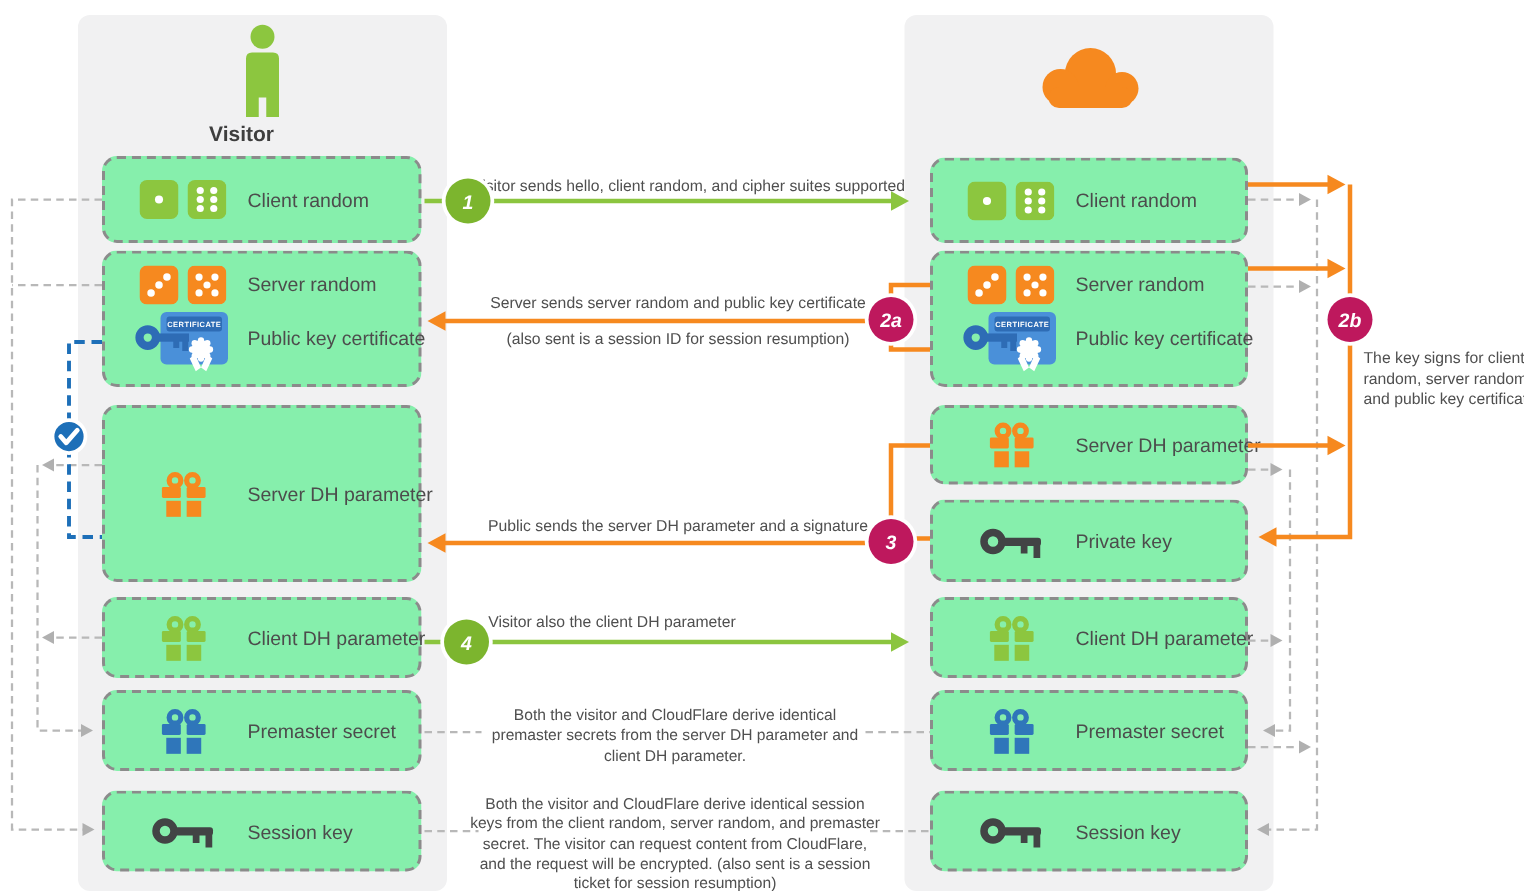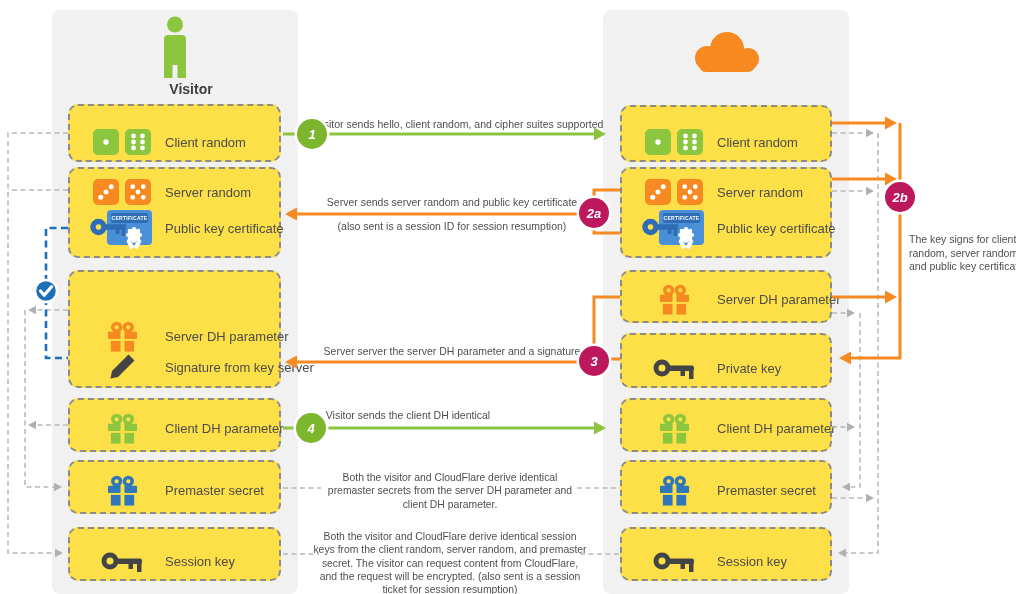--- a/index.html
+++ b/index.html
@@ -3,25 +3,25 @@
 <meta charset="utf-8">
 <style>
   html,body{margin:0;padding:0;background:#fff;}
   .canvas{position:relative;width:1016px;height:594px;background:#fff;overflow:hidden;
           font-family:"Liberation Sans",sans-serif;}
   .panel{position:absolute;top:10px;width:246px;height:584px;background:#f1f1f2;border-radius:8px;}
   .panel.left{left:52px;}
   .panel.right{left:603px;}
   .col-title{position:absolute;top:81px;width:246px;text-align:center;font-weight:bold;
              font-size:14px;color:#3e3e3e;}
-  .col-title.left{left:68px;}
+  .col-title.left{left:38px;}
   .col-title.right{left:603px;}
   .hicon{position:absolute;}
-  .box{position:absolute;background:#fde047;border:2px dashed #8b8b8b;border-radius:10px;
-       box-sizing:border-box;display:flex;flex-direction:column;justify-content:flex-end;
+  .box{position:absolute;background:#86efac;border:2px dashed #8b8b8b;border-radius:10px;
+       box-sizing:border-box;display:flex;flex-direction:column;justify-content:center;
        padding:5px 4px 5px 20px;z-index:3;}
   .row{display:flex;align-items:center;gap:11px;}
   .icon-slot{flex:0 0 64px;width:64px;display:flex;justify-content:center;align-items:center;}
   .row .lbl{font-size:13px;color:#4c4c4c;white-space:nowrap;}
   .ic{color:#888;}
   .ic.green{color:#8cc63f;}
   .ic.orange{color:#f6891f;}
   .ic.blue{color:#2f76ba;}
   .ic.dark{color:#424445;}
   svg.overlay{position:absolute;left:0;top:0;z-index:4;pointer-events:none;}
@@ -166,28 +166,20 @@
 
   <div class="box" style="left:68px;top:270px;width:213px;height:118px">
     <div class="row">
       <span class="icon-slot">
         <svg width="33" height="33" viewBox="0 0 34 34" class="ic orange">
             <use href="#gift" width="34" height="34"></use>
           </svg>
       </span>
       <span class="lbl">Server DH parameter</span>
     </div>
-    <div class="row">
-      <span class="icon-slot">
-        <svg width="28" height="28" viewBox="0 0 28 28" class="ic dark">
-            <use href="#pencil" width="28" height="28"></use>
-          </svg>
-      </span>
-      <span class="lbl">Signature from key server</span>
-    </div>
   </div>
 
   <div class="box" style="left:68px;top:398px;width:213px;height:54px">
     <div class="row">
       <span class="icon-slot">
         <svg width="33" height="33" viewBox="0 0 34 34" class="ic green">
             <use href="#gift" width="34" height="34"></use>
           </svg>
       </span>
       <span class="lbl">Client DH parameter</span>
@@ -368,27 +360,27 @@
       <path d="M283 428 H596"></path>
     </g>
     <g fill="#8bc53f">
       <polygon points="606,134 594,127.5 594,140.5"></polygon>
       <polygon points="606,428 594,421.5 594,434.5"></polygon>
     </g>
   </svg>
 
   <div class="badge green" style="left:297px;top:119px;">1</div>
   <div class="badge orange" style="left:579px;top:198px;">2a</div>
-  <div class="badge orange" style="left:885px;top:182px;">2b</div>
+  <div class="badge orange" style="left:885px;top:198px;">2b</div>
   <div class="badge orange" style="left:579px;top:346px;">3</div>
   <div class="badge green" style="left:296px;top:413px;">4</div>
 
   <div class="flow-label" style="left:305px;top:118px;width:308px;">Visitor sends hello, client random, and cipher suites supported</div>
   <div class="flow-label" style="left:310px;top:196px;width:284px;">Server sends server random and public key certificate</div>
   <div class="flow-label" style="left:310px;top:220px;width:284px;">(also sent is a session ID for session resumption)</div>
   <div class="flow-label leftalign" style="left:909px;top:233px;width:126px;">The key signs for client random, server random, and public key certificate</div>
-  <div class="flow-label" style="left:310px;top:345px;width:284px;">Server server the server DH parameter and a signature</div>
-  <div class="flow-label" style="left:258px;top:409px;width:300px;">Visitor sends the client DH identical</div>
+  <div class="flow-label" style="left:310px;top:345px;width:284px;">Public sends the server DH parameter and a signature</div>
+  <div class="flow-label" style="left:258px;top:409px;width:300px;">Visitor also the client DH parameter</div>
 
   <div class="note" style="left:324px;top:471px;width:252px;text-align:center;">Both the visitor and CloudFlare derive identical premaster secrets from the server DH parameter and client DH parameter.</div>
   <div class="note" style="left:312px;top:530px;width:276px;">Both the visitor and CloudFlare derive identical session keys from the client random, server random, and premaster secret. The visitor can request content from CloudFlare, and the request will be encrypted. (also sent is a session ticket for session resumption)</div>
 
 </div>
 
 </body></html>

